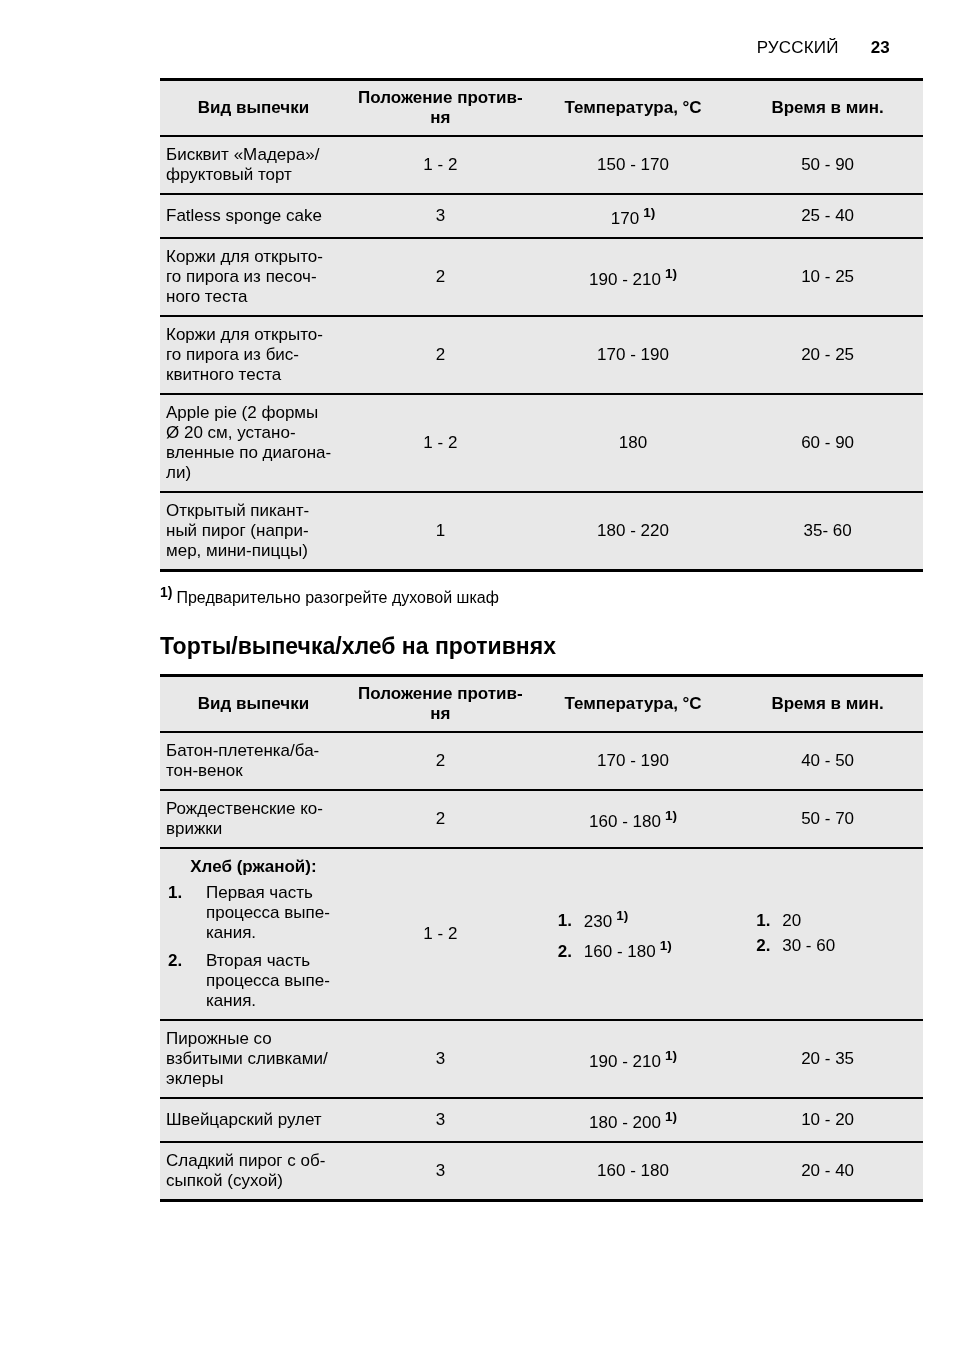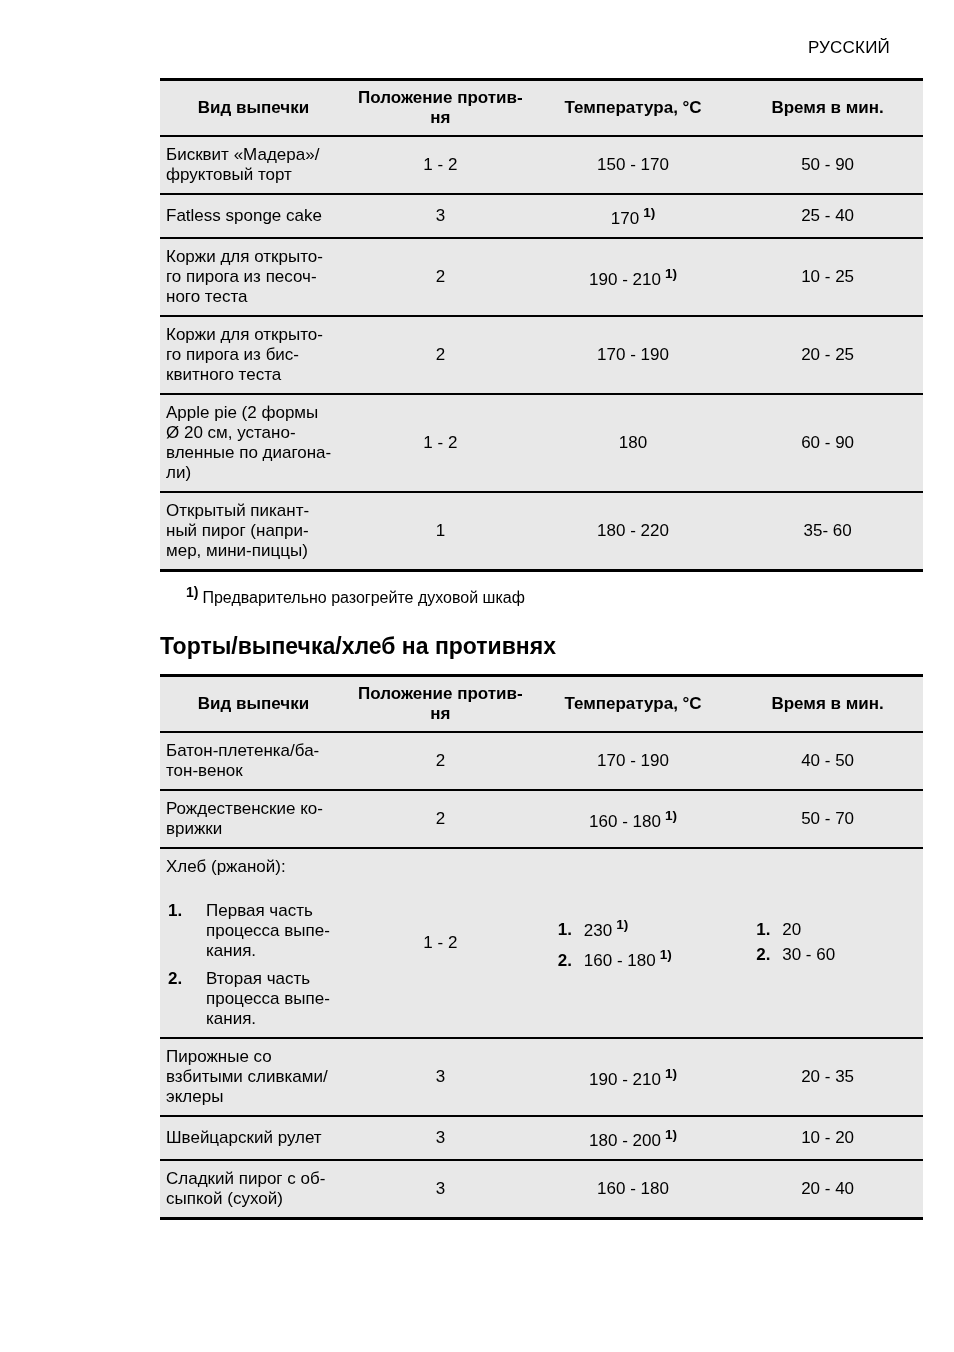--- a/index.html
+++ b/index.html
@@ -13,21 +13,20 @@
   }
   .page-header {
     position: absolute;
     top: 38px;
     right: 64px;
     display: flex;
     align-items: baseline;
     gap: 32px;
     font-size: 17px;
     letter-spacing: 0.2px;
-    flex-direction: column;
   }
   .page-header .lang { font-weight: 400; }
   .page-header .pagenum { font-weight: 700; }
 
   .content {
     position: absolute;
     left: 160px;
     top: 78px;
     width: 763px;
   }
@@ -69,21 +68,21 @@
 
   .sup-ref {
     font-weight: 700;
     font-size: 0.8em;
     vertical-align: super;
     margin-left: 4px;
     white-space: nowrap;
   }
 
   
-  .dish-title { font-weight: 400; margin-bottom: 24px; }
+  .dish-title { font-weight: 700; margin-bottom: 6px; text-align: center; }
   .num-line { display: flex; align-items: flex-start; margin: 0 0 8px 0; }
   .num-line:last-child { margin-bottom: 0; }
   .num-line .num {
     font-weight: 700;
     flex: 0 0 40px;
     text-align: left;
     padding-left: 2px;
   }
   .num-line .itm-text {
     flex: 1;
@@ -95,21 +94,20 @@
     font-weight: 700;
     flex: 0 0 44px;
     text-align: left;
     padding-left: 18px;
   }
   .num-line-val .val { flex: 1; text-align: left; }
 
   .footnote {
     margin-top: 12px;
     font-size: 16px;
-    margin-left: 26px;
   }
   .footnote .fn-marker {
     font-weight: 700;
     font-size: 14px;
     vertical-align: super;
     margin-right: 4px;
   }
   .section-title {
     margin-top: 26px;
     margin-bottom: 14px;

